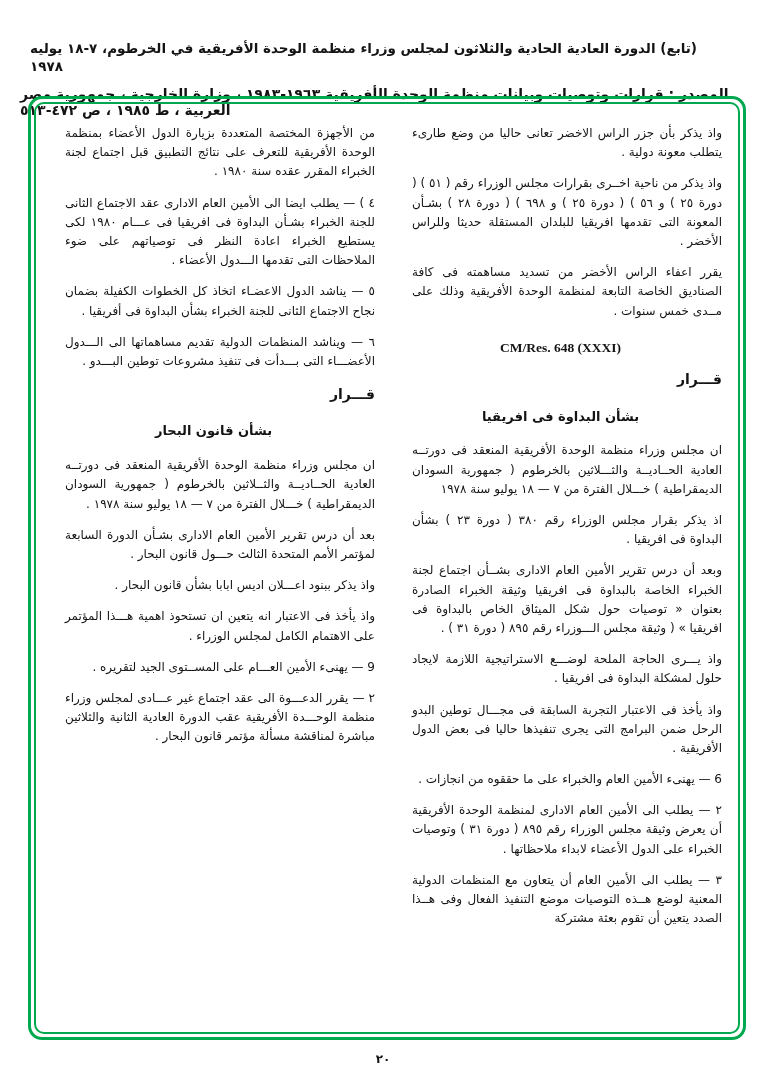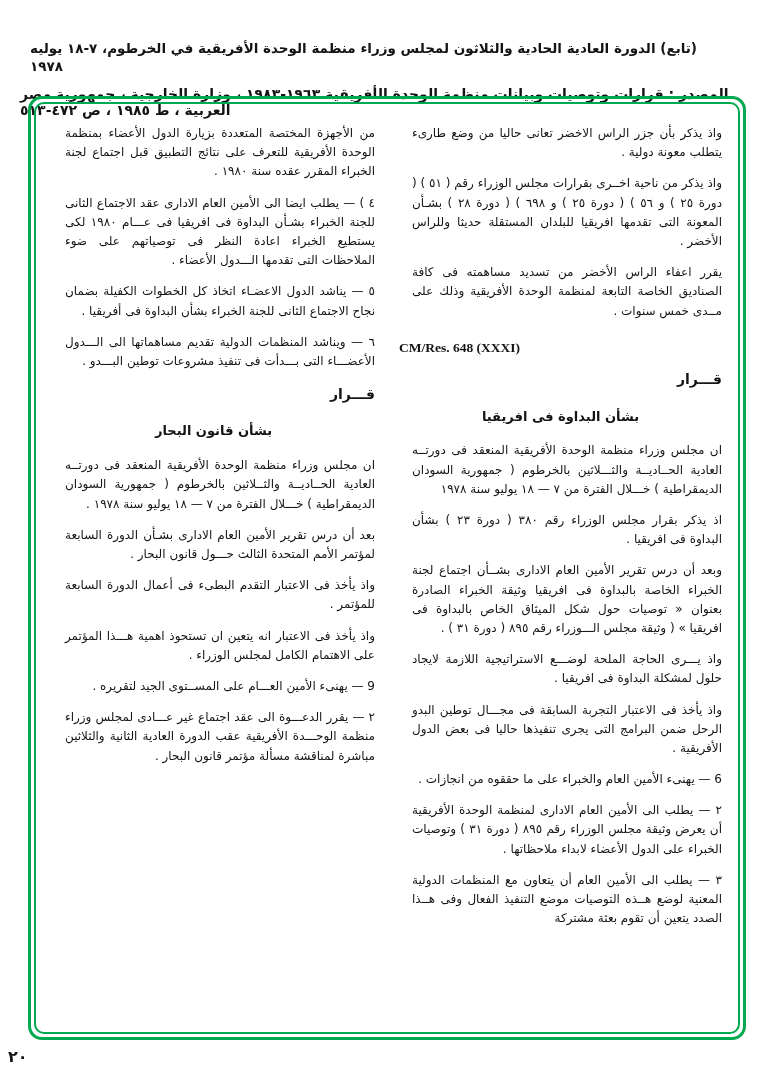--- a/index.html
+++ b/index.html
@@ -56,21 +56,21 @@
   }
   .col {
     flex: 1 1 0;
     font-size: 12px;
     line-height: 1.6;
     text-align: justify;
   }
   .para { margin: 0 0 12px 13px; }
   .res-num {
     direction: ltr;
-    text-align: left;
+    text-align: center;
     font-family: "Liberation Serif", serif;
     font-weight: bold;
     font-size: 13.5px;
     margin: 16px 0 10px 0;
   }
   .res-heading {
     font-weight: bold;
     font-size: 14px;
     letter-spacing: 1px;
     margin: 4px 0 10px 0;
@@ -80,22 +80,23 @@
     font-weight: bold;
     font-size: 13px;
     margin: 16px 0 14px 0;
   }
 
   
   .page-number {
     position: absolute;
     left: 8px; right: 0;
     bottom: 12px;
+    text-align: center;
     font-weight: bold;
-    font-size: 16px;
+    font-size: 12px;
   }
 </style>
 </head>
 <body>
 
 <div class="header">
   <div class="header-title">(تابع) الدورة العادية الحادية والثلاثون لمجلس وزراء منظمة الوحدة الأفريقية في الخرطوم، ٧-١٨ يوليه ١٩٧٨</div>
   <div class="header-source">المصدر : قرارات وتوصيات وبيانات منظمة الوحدة الأفريقية ١٩٦٣-١٩٨٣ ، وزارة الخارجية ، جمهورية مصر العربية ، ط ١٩٨٥ ، ص ٤٧٢-٥١٣</div>
 </div>
 
@@ -122,21 +123,21 @@
 
       <div class="col">
         <p class="para">من الأجهزة المختصة المتعددة بزيارة الدول الأعضاء بمنظمة الوحدة الأفريقية للتعرف على نتائج التطبيق قبل اجتماع لجنة الخبراء المقرر عقده سنة ١٩٨٠ .</p>
         <p class="para">٤ ) — يطلب ايضا الى الأمين العام الادارى عقد الاجتماع الثانى للجنة الخبراء بشـأن البداوة فى افريقيا فى عـــام ١٩٨٠ لكى يستطيع الخبراء اعادة النظر فى توصياتهم على ضوء الملاحظات التى تقدمها الـــدول الأعضاء .</p>
         <p class="para">٥ — يناشد الدول الاعضـاء اتخاذ كل الخطوات الكفيلة بضمان نجاح الاجتماع الثانى للجنة الخبراء بشأن البداوة فى أفريقيا .</p>
         <p class="para">٦ — ويناشد المنظمات الدولية تقديم مساهماتها الى الـــدول الأعضـــاء التى بـــدأت فى تنفيذ مشروعات توطين البـــدو .</p>
         <div class="res-heading">قـــرار</div>
         <div class="res-subject">بشأن قانون البحار</div>
         <p class="para">ان مجلس وزراء منظمة الوحدة الأفريقية المنعقد فى دورتــه العادية الحــاديــة والثــلاثين بالخرطوم ( جمهورية السودان الديمقراطية ) خـــلال الفترة من ٧ — ١٨ يوليو سنة ١٩٧٨ .</p>
         <p class="para">بعد أن درس تقرير الأمين العام الادارى بشـأن الدورة السابعة لمؤتمر الأمم المتحدة الثالث حـــول قانون البحار .</p>
-        <p class="para">واذ يأخذ فى الاعتبار التقدم البطىء فى أعمال الدورة السابعة للمؤتمر .</p>
+        <p class="para">واذ يذكر ببنود اعـــلان اديس ابابا بشأن قانون البحار .</p>
         <p class="para">واذ يأخذ فى الاعتبار انه يتعين ان تستحوذ اهمية هـــذا المؤتمر على الاهتمام الكامل لمجلس الوزراء .</p>
         <p class="para">9 — يهنىء الأمين العـــام على المســتوى الجيد لتقريره .</p>
         <p class="para">٢ — يقرر الدعـــوة الى عقد اجتماع غير عـــادى لمجلس وزراء منظمة الوحـــدة الأفريقية عقب الدورة العادية الثانية والثلاثين مباشرة لمناقشة مسألة مؤتمر قانون البحار .</p>
       </div>
 
     </div>
   </div>
 </div>
 
 <div class="page-number">٢٠</div>

